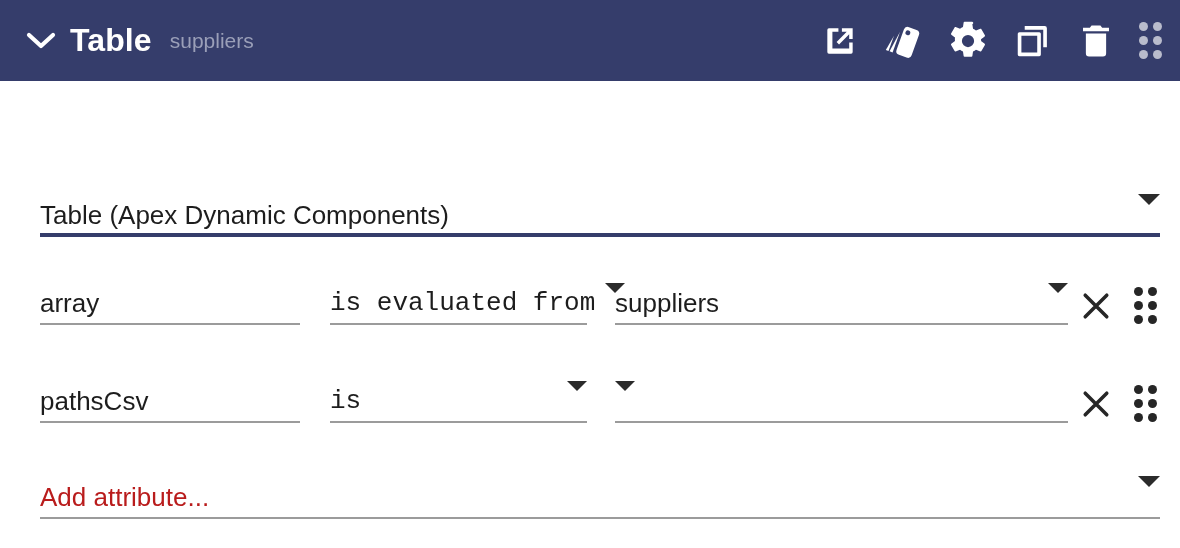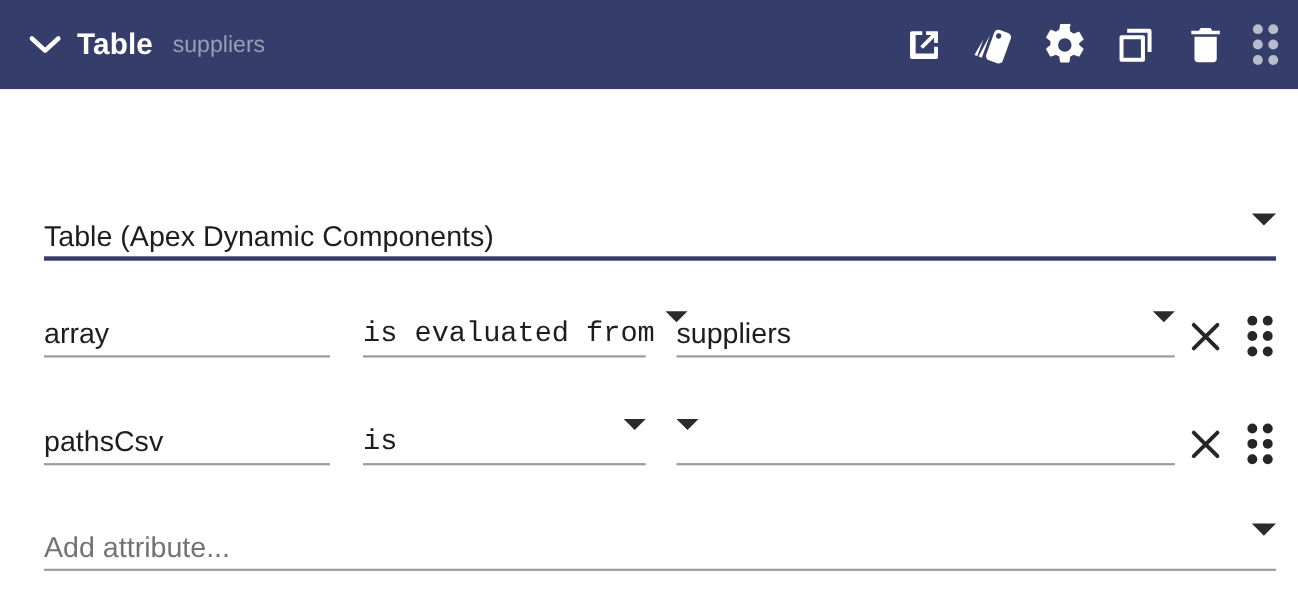--- a/index.html
+++ b/index.html
@@ -38,21 +38,21 @@
     height: 34px;
     display: flex;
     align-items: center;
     justify-content: center;
     cursor: pointer;
     flex: 0 0 auto;
     margin-right: 12px;
   }
   .header-title {
     color: #ffffff;
-    font-size: 27px;
+    font-size: 32px;
     font-weight: bold;
     letter-spacing: 0.1px;
     white-space: nowrap;
   }
   .header-subtitle {
     color: #9a9fb8;
     font-size: 21px;
     font-weight: normal;
     margin-left: 18px;
     white-space: nowrap;
@@ -101,21 +101,21 @@
     align-items: flex-end;
     height: 52px;
   }
   .field .txt {
     font-size: 26px;
     color: #1d1d1d;
     white-space: nowrap;
     line-height: 1;
     padding-bottom: 9px;
   }
-  .field .txt.placeholder { color: #737373; }
+  .field .txt.placeholder { color: #b91c1c; }
   .field .rule {
     position: absolute;
     left: 0;
     right: 0;
     bottom: 0;
     height: 2px;
     background: #9b9b9b;
   }
   .field .rule.strong {
     height: 4px;

